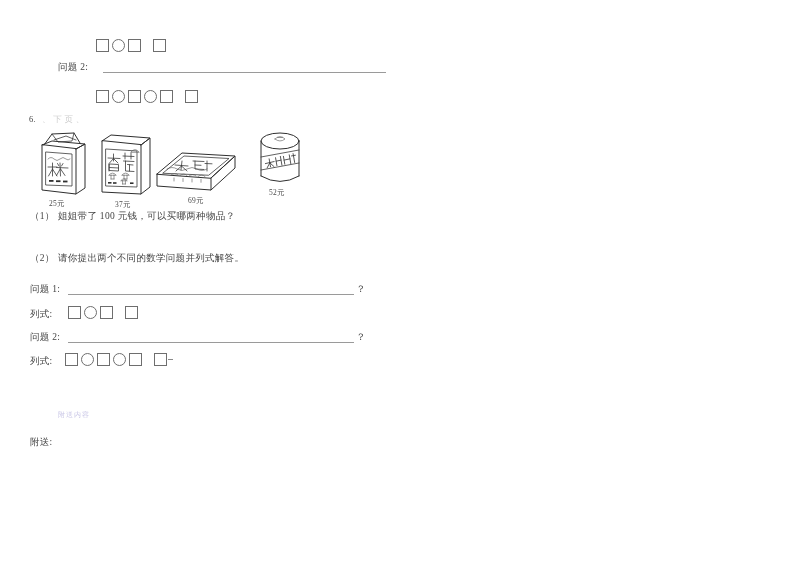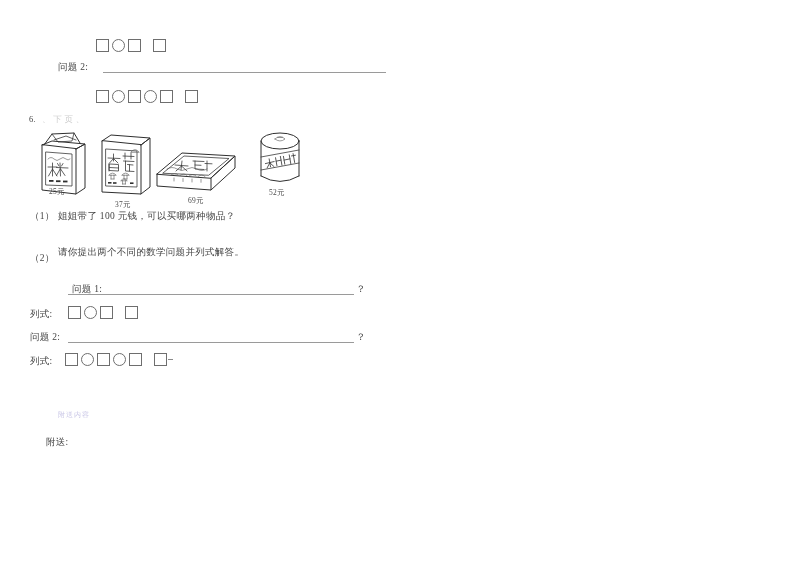--- a/index.html
+++ b/index.html
@@ -145,21 +145,21 @@
       <path class="ink2" d="M31 35.5 L29.5 38"></path>
       <path class="ink2" d="M25.5 35.5 L27 38"></path>
       <path class="ink2" d="M28.2 41 L24.5 47.5"></path>
       <path class="ink2" d="M28.6 41 L33 47.5"></path>
 
       <rect class="inkfill" x="17" y="52" width="4.5" height="1.8"></rect>
       <rect class="inkfill" x="24" y="52.3" width="4.5" height="1.8"></rect>
       <rect class="inkfill" x="31" y="52.6" width="4.5" height="1.8"></rect>
     </svg>
   </div>
-  <div class="price" style="left:49px; top:187px;">25元</div>
+  <div class="price" style="left:49px; top:199px;">25元</div>
 
   <div class="goods" style="left:95px; top:130px;">
     <svg width="62" height="68" viewBox="0 0 62 68">
 
       <path class="ink" d="M7 11 L7 62 L46 64 L46 15 Z"></path>
       <path class="ink" d="M7 11 L16 5 L55 8 L46 15"></path>
       <path class="ink" d="M46 15 L55 8 L55 57 L46 64"></path>
 
       <path class="ink2" d="M11 19 L42 21 L42 57 L11 56 Z"></path>
 
@@ -256,23 +256,23 @@
         <path class="ink2" d="M37 26 L37 35"></path>
       </g>
     </svg>
   </div>
   <div class="price" style="left:269px; top:188px;">52元</div>
 
   <div class="txt" style="left:30px; top:212px;">（1）</div>
   <div class="txt" style="left:58px; top:212px;text-align:right;">姐姐带了 100 元钱，可以买哪两种物品？</div>
 
   <div class="txt" style="left:30px; top:254px;">（2）</div>
-  <div class="txt" style="left:58px; top:248px;">请你提出两个不同的数学问题并列式解答。</div>
-
-  <div class="txt" style="left:30px; top:285px;margin-left:42px;">问题 1:</div>
+  <div class="txt" style="left:58px; top:254px;">请你提出两个不同的数学问题并列式解答。</div>
+
+  <div class="txt" style="left:30px; top:285px;">问题 1:</div>
   <div class="rule" style="left:68px; top:294px; width:286px;"></div>
   <div class="txt" style="left:356px; top:285px;">？</div>
 
   <div class="txt" style="left:30px; top:310px;">列式:</div>
   <div class="slotrow" style="left:68px; top:306px;">
     <span class="sq"></span>
     <span class="gap-s"></span>
     <span class="ci"></span>
     <span class="gap-s"></span>
     <span class="sq"></span>
@@ -294,15 +294,15 @@
     <span class="gap-s"></span>
     <span class="ci"></span>
     <span class="gap-s"></span>
     <span class="sq"></span>
     <span class="gap-m"></span>
     <span class="sq"></span>
     <span class="tick"></span>
   </div>
 
   <div class="txt bluefaint" style="left:30px; top:412px;margin-left:28px;">附送内容</div>
-  <div class="txt" style="left:30px; top:438px;margin-left:16px;">附送:</div>
+  <div class="txt" style="left:30px; top:438px;">附送:</div>
 
 </div>
 
 </body></html>

